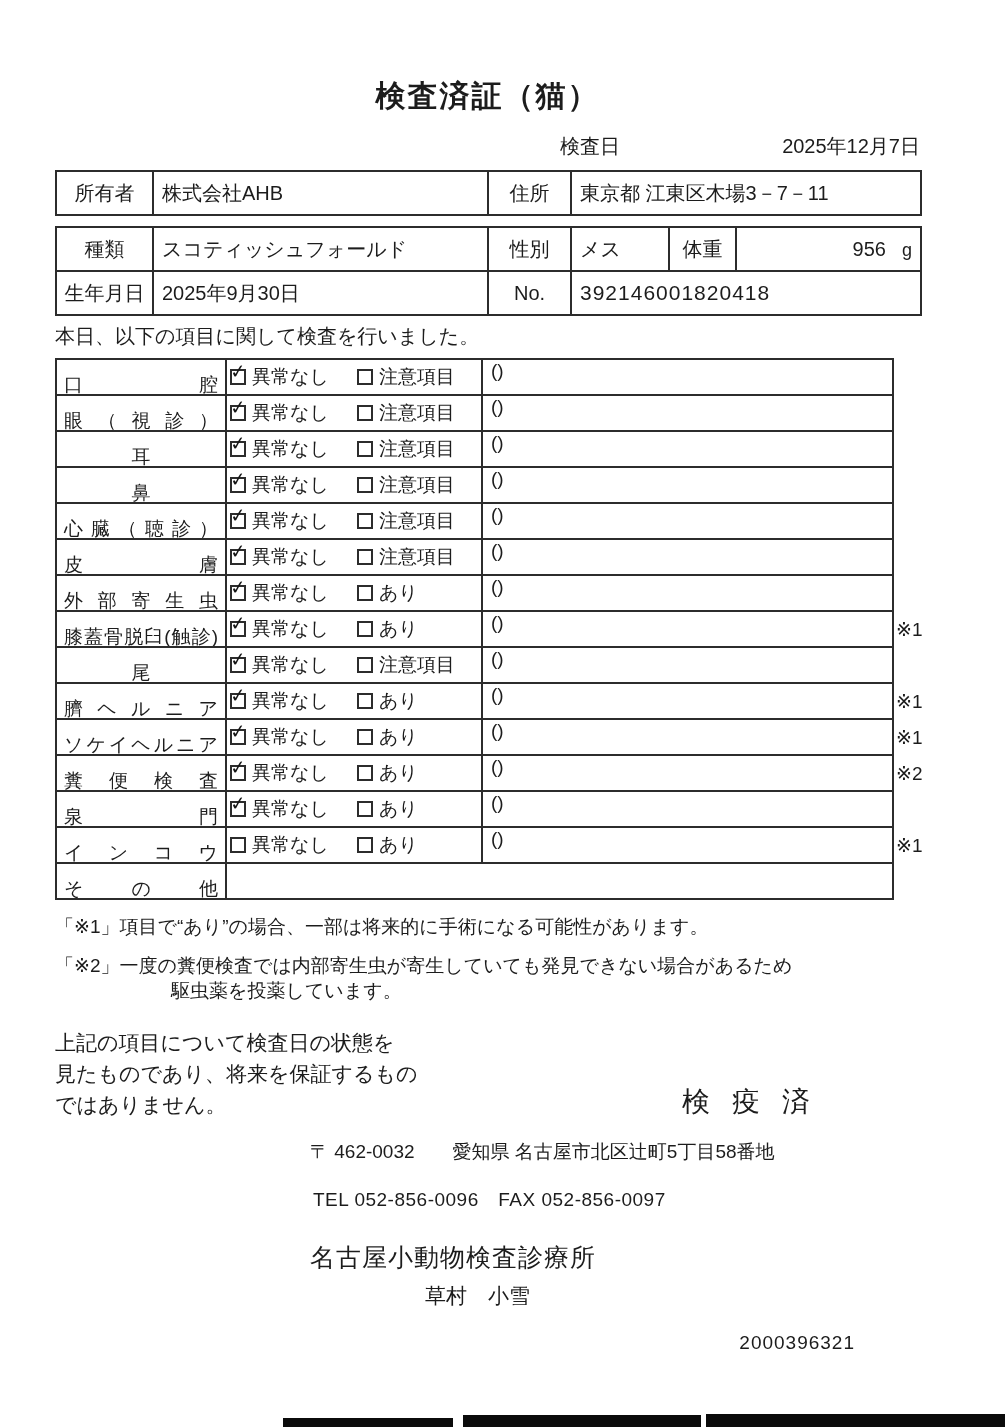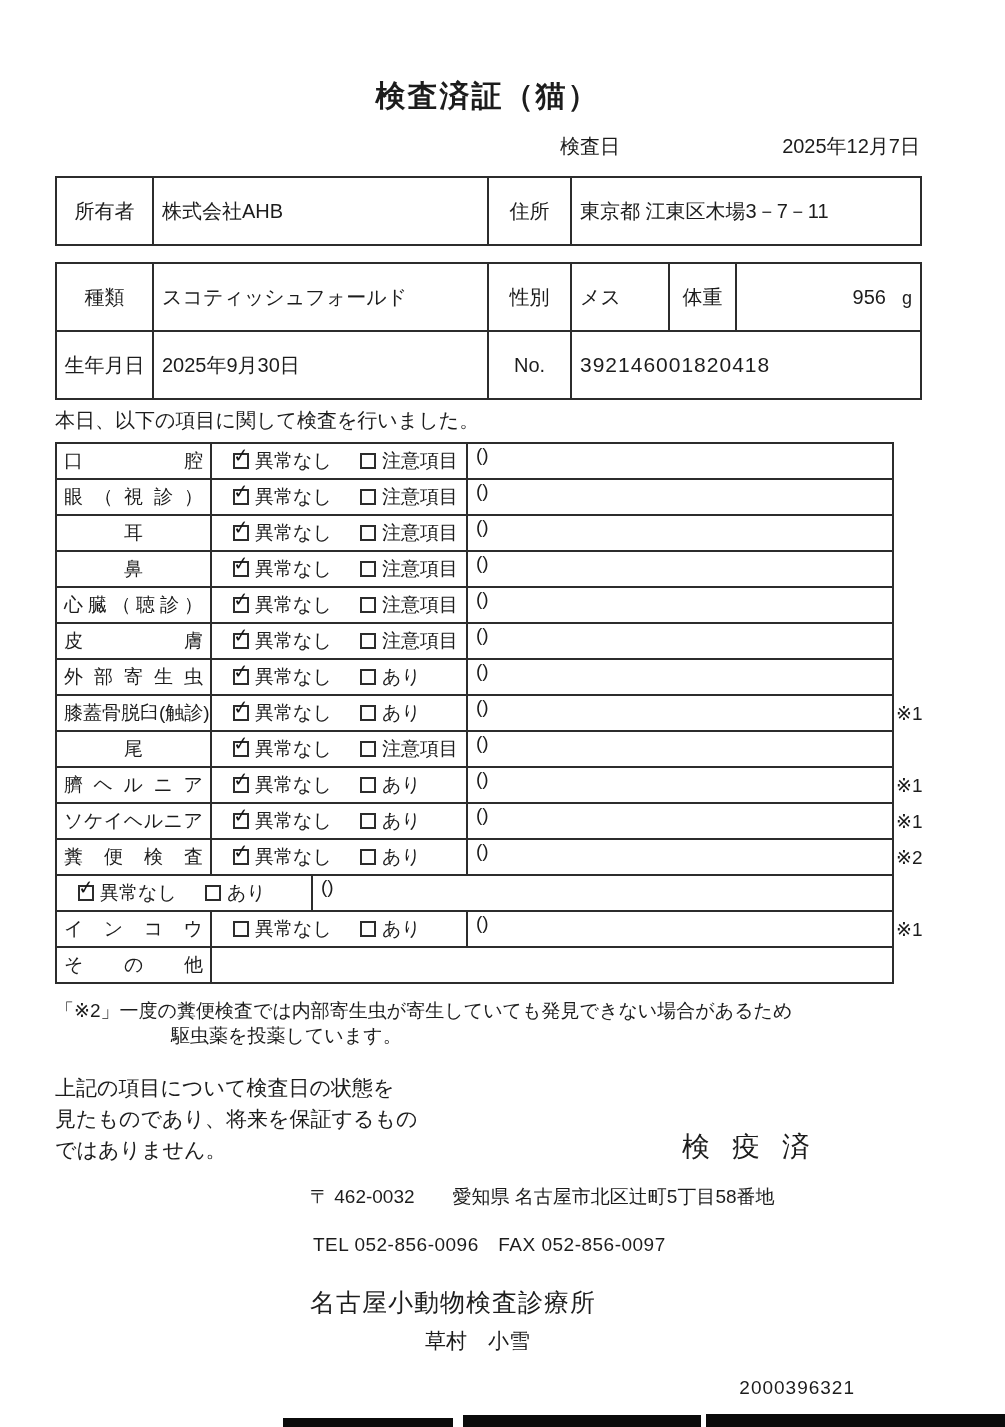--- a/index.html
+++ b/index.html
@@ -41,26 +41,26 @@
 
   table.info{
     border-collapse:collapse;
     table-layout:fixed;
     width:865px;
     font-size:20px;
   }
   table.info td{
     border:2px solid var(--line);
     height:34px;
-    padding:16px 8px;
+    padding:4px 8px;
     overflow:hidden;
     white-space:nowrap;
   }
   table.info td.lbl{text-align:center;padding:0 2px;}
-  table.info{margin-top:16px;}
+  table.info{margin-top:10px;}
   table.info.second{}
   td.weight-cell{text-align:right;padding-right:12px;}
   td.weight-cell .unit{display:inline-block;margin-left:16px;font-size:18px;}
   td.no-value{font-size:21px;letter-spacing:1px;}
 
   .intro{
     margin:7px 0 0 0;
     font-size:20px;
   }
 
@@ -72,38 +72,38 @@
   }
   .exam-row{
     display:flex;
     height:34px;
     position:relative;
     font-size:19px;
   }
   .exam-row + .exam-row{border-top:2px solid var(--line);}
   .exam-row .cell{box-sizing:border-box;display:block;}
   .exam-row .label{
-    width:155px;
+    width:170px;
     flex:none;
     border-right:2px solid var(--line);
-    padding:0 7px;
+    padding:8px 7px;
     line-height:34px;
     text-align:justify;
     text-align-last:justify;
     white-space:nowrap;
     overflow:hidden;
   }
   .exam-row .label.center{text-align:center;text-align-last:center;}
   .exam-row .checks{
     width:256px;
     flex:none;
     border-right:2px solid var(--line);
     display:flex;
     align-items:center;
-    padding-left:21px;
+    padding-left:3px;
   }
   .exam-row .rest{flex:1;}
   .grp{display:flex;align-items:center;gap:6px;}
   .grp.g1{width:127px;flex:none;}
   .cb{
     width:12px;height:12px;
     border:2px solid var(--line);
     position:relative;
     flex:none;
     background:#fff;
@@ -406,20 +406,21 @@
             </span>
             <span class="grp">
               <span class="cb"></span>
               <span class="cbl">あり</span>
             </span>
           </div>
           <div class="cell parens"><span class="po">(</span><span class="pc">)</span></div>
           <span class="note">※2</span>
         </div>
         <div class="exam-row">
+          <div class="cell label">泉門</div>
           <div class="cell checks">
             <span class="grp g1">
               <span class="cb checked"></span>
               <span class="cbl">異常なし</span>
             </span>
             <span class="grp">
               <span class="cb"></span>
               <span class="cbl">あり</span>
             </span>
           </div>
@@ -439,20 +440,21 @@
           </div>
           <div class="cell parens"><span class="po">(</span><span class="pc">)</span></div>
           <span class="note">※1</span>
         </div>
         <div class="exam-row">
           <div class="cell label">その他</div>
           <div class="cell rest"></div>
         </div>
       </div>
 
+    <p class="footnote">「※1」項目で“あり”の場合、一部は将来的に手術になる可能性があります。</p>
     <p class="footnote"><span>「※2」一度の糞便検査では内部寄生虫が寄生していても発見できない場合があるため</span><span class="cont">駆虫薬を投薬しています。</span></p>
 
     <div class="closing">
       <div class="disclaimer">上記の項目について検査日の状態を
 見たものであり、将来を保証するもの
 ではありません。</div>
       <div class="stamp">検疫済</div>
     </div>
 
     <div class="postal">〒 462-0032　　愛知県 名古屋市北区辻町5丁目58番地</div>

